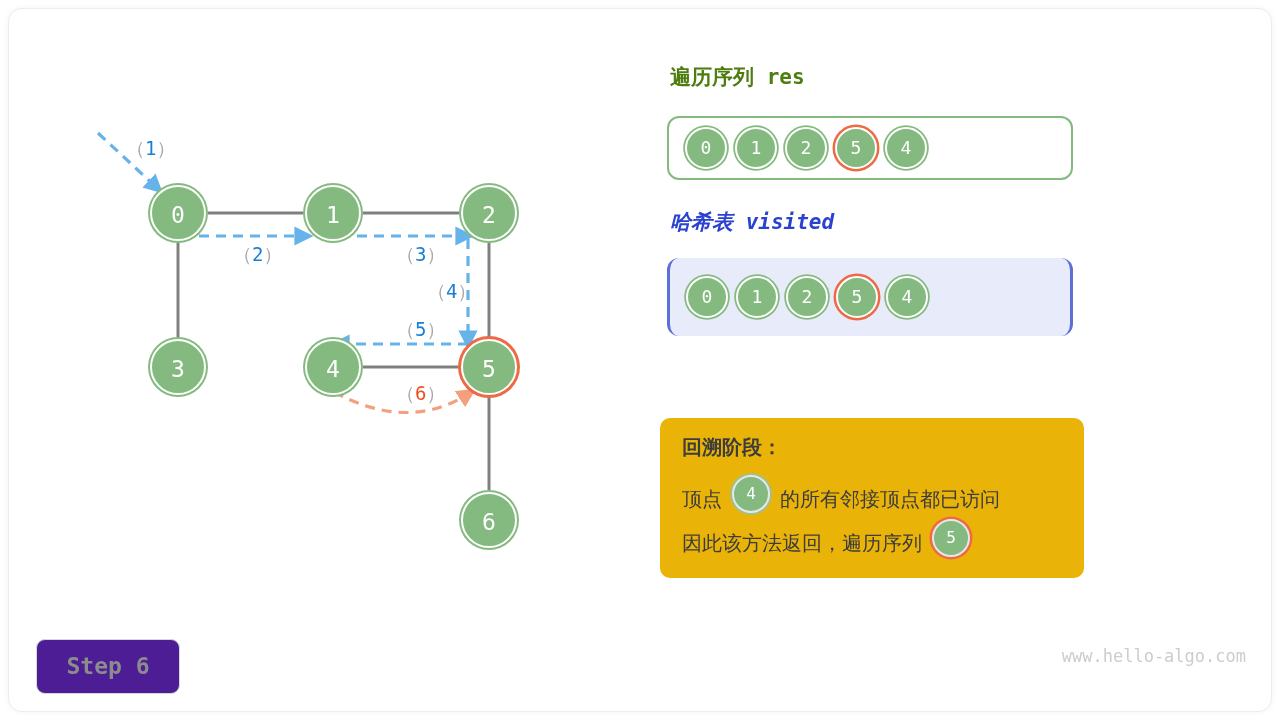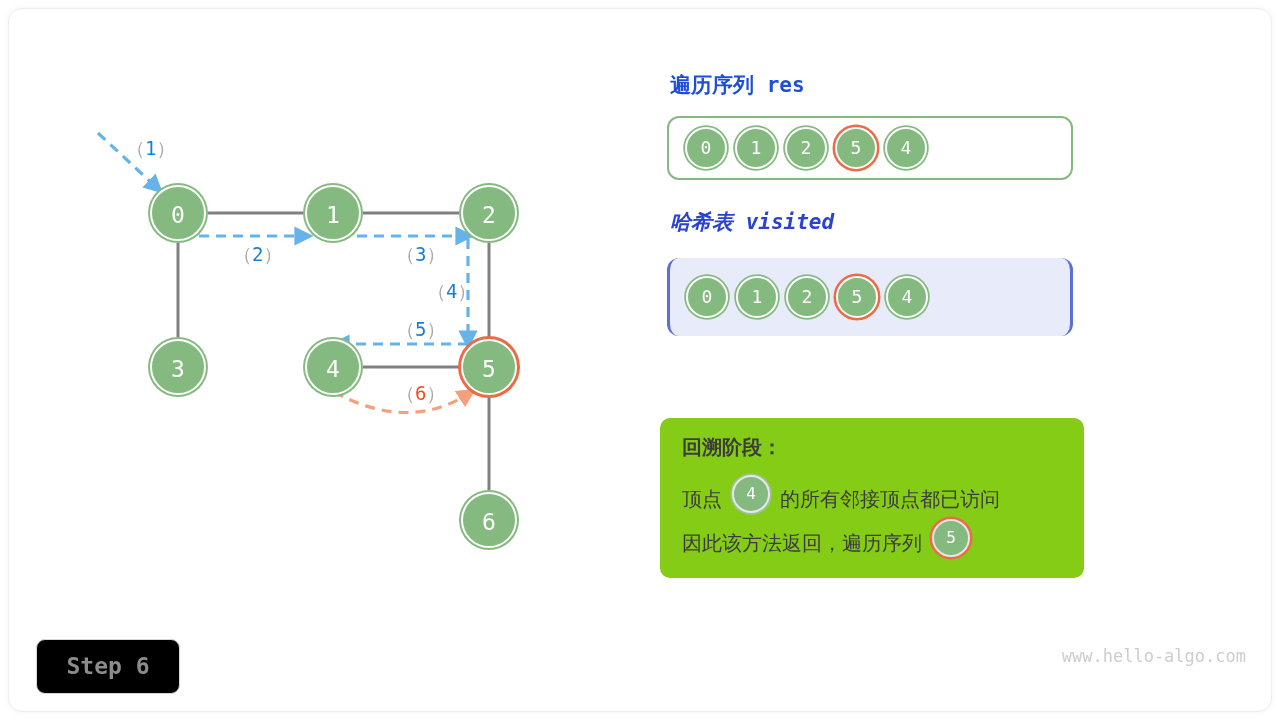--- a/index.html
+++ b/index.html
@@ -76,21 +76,21 @@
   .edge-label.orange b { color: #ee4d1f; }
 
   
   .sec-title {
     position: absolute;
     font-family: "DejaVu Sans Mono", "Liberation Mono", monospace;
     font-size: 21px;
     font-weight: bold;
     white-space: nowrap;
   }
-  #res-title { left: 670px; top: 71px; color: #1d4ed8; }
+  #res-title { left: 670px; top: 63px; color: #4d7c0f; }
   #visited-title { left: 670px; top: 208px; color: #2b42cf; font-style: italic; }
 
   .res-box {
     position: absolute;
     left: 667px;
     top: 116px;
     width: 406px;
     height: 64px;
     border: 2px solid #84ba7f;
     border-radius: 12px;
@@ -137,21 +137,21 @@
   }
   .chip.highlight { box-shadow: 0 0 0 2.5px #ee6a45; }
 
   
   #info-panel {
     position: absolute;
     left: 660px;
     top: 418px;
     width: 424px;
     height: 160px;
-    background: #84cc16;
+    background: #eab308;
     border-radius: 10px;
     box-sizing: border-box;
     padding: 16px 22px;
   }
   #info-panel .info-head {
     font-size: 20px;
     font-weight: bold;
     color: #3c3c3c;
     margin-bottom: 8px;
   }
@@ -182,21 +182,21 @@
   }
   .inline-chip.highlight { box-shadow: 0 0 0 2.5px #ee6a45; }
 
   
   #step-badge {
     position: absolute;
     left: 36px;
     top: 639px;
     width: 144px;
     height: 55px;
-    background: #000000;
+    background: #4c1d95;
     border: 1px solid #d8d8d8;
     border-radius: 9px;
     color: #8c8c8c;
     font-family: "DejaVu Sans Mono", "Liberation Mono", monospace;
     font-size: 23px;
     font-weight: bold;
     line-height: 53px;
     text-align: center;
     box-sizing: border-box;
   }

